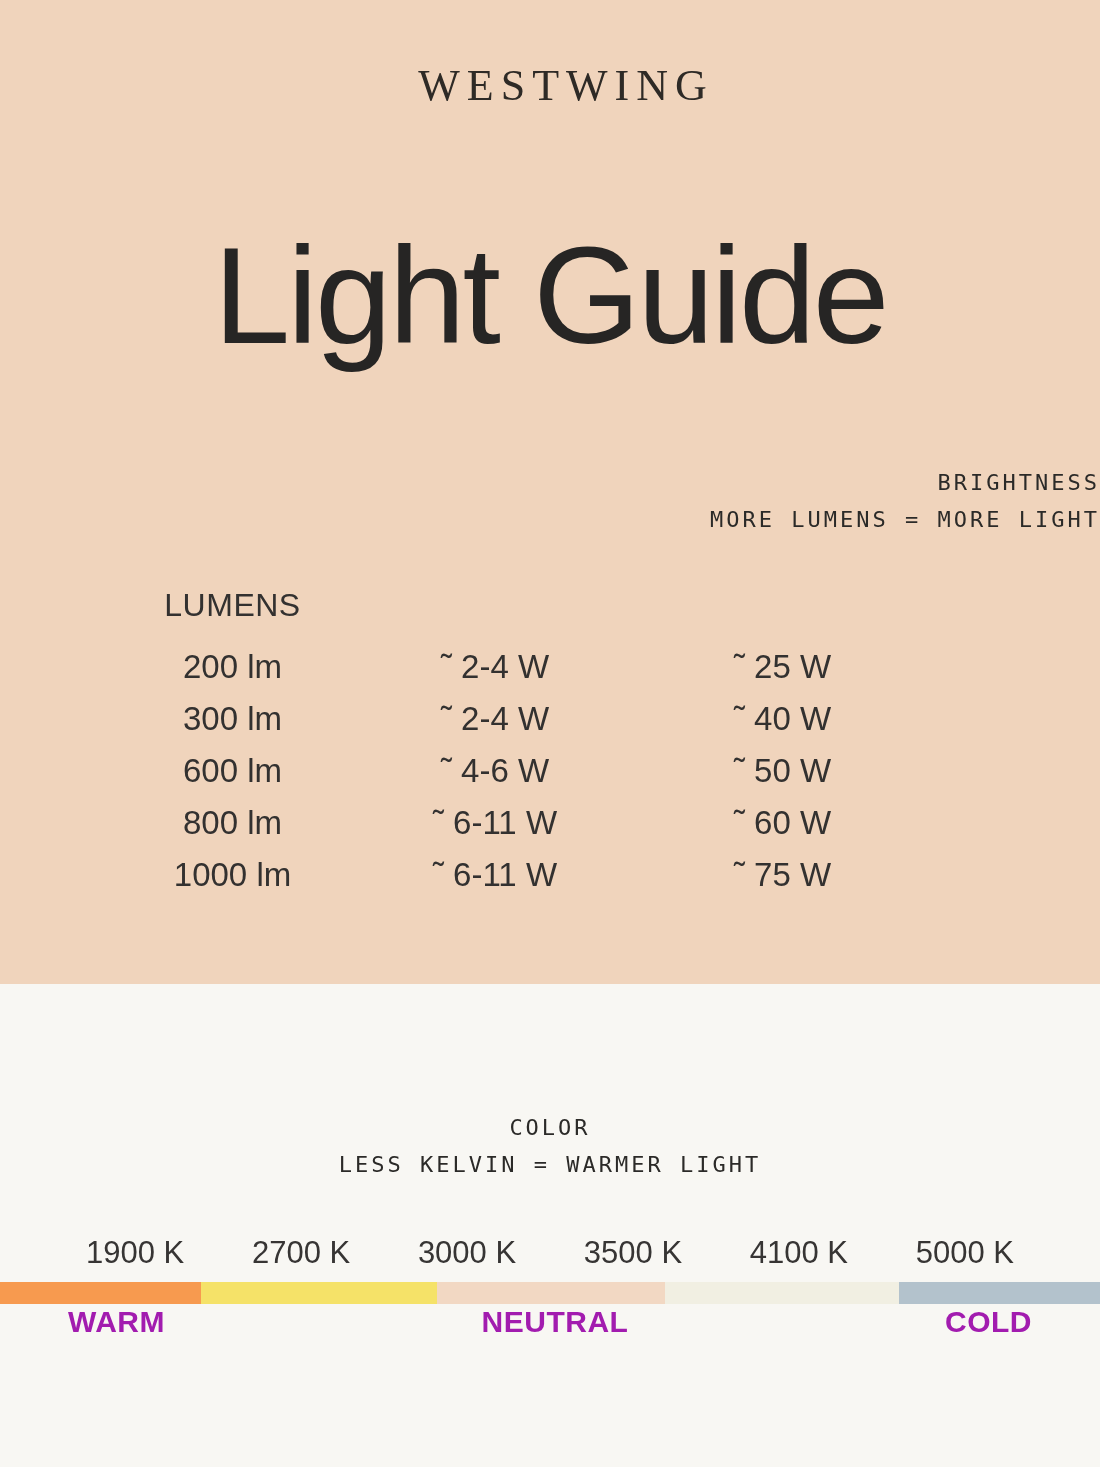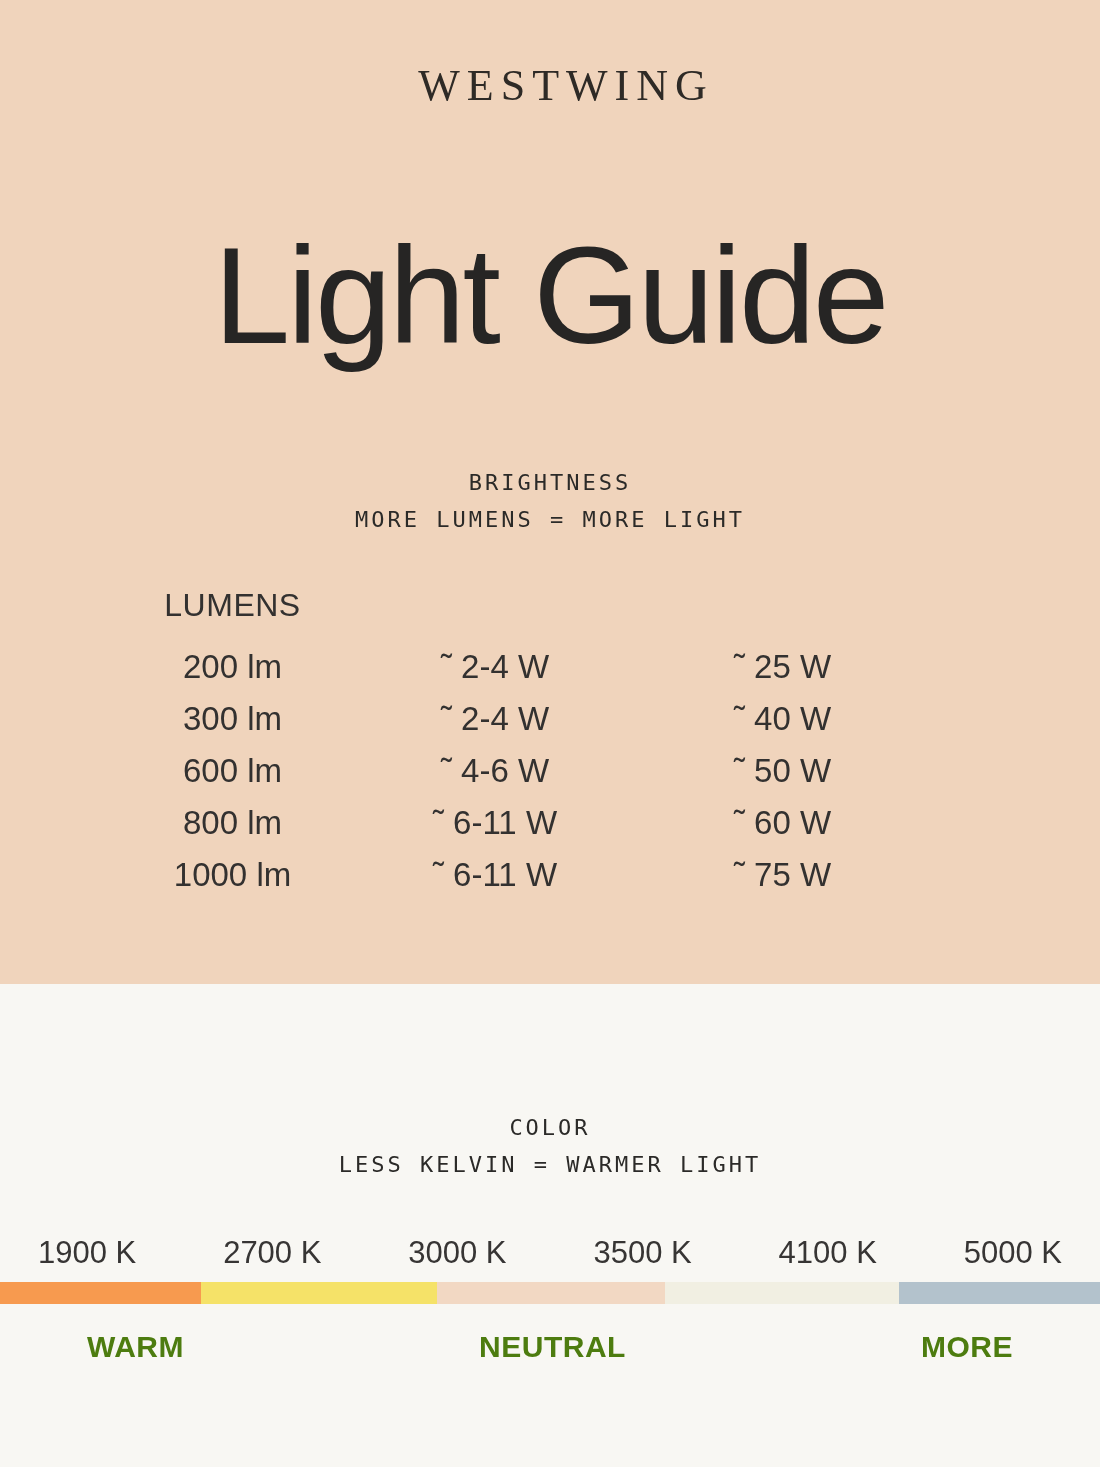--- a/index.html
+++ b/index.html
@@ -42,21 +42,21 @@
   .mono-heading {
     font-family: "DejaVu Sans Mono", "Liberation Mono", monospace;
     font-size: 22px;
     line-height: 1.3;
     letter-spacing: 3px;
     color: #2b2a28;
   }
   .mono-sub {
     margin-top: 8px;
   }
-  .brightness-labels { margin-top: 105px; }
+  .brightness-labels { margin-top: 105px; text-align: right; }
 
   
   .lumens-table {
     margin-top: 52px;
     margin-left: 120px;
     width: 800px;
   }
   .t-row {
     display: grid;
     grid-template-columns: 225px 300px 275px;
@@ -82,42 +82,42 @@
     box-sizing: border-box;
     width: 1100px;
     height: 394px;
     padding-top: 130px;
     text-align: center;
   }
   .kelvin-row {
     margin-top: 55px;
     display: flex;
     justify-content: space-between;
-    padding: 0 38px;
+    padding: 0 86px;
     font-size: 31px;
     line-height: 1.2;
     color: #373534;
   }
   .kelvin-label { white-space: nowrap; }
   .color-bar {
     margin-top: 11px;
     display: flex;
     width: 1100px;
     height: 22px;
   }
   .bar-segment { height: 22px; }
   .temp-row {
-    margin-top: 25px;
+    margin-top: 0;
     display: flex;
     justify-content: space-between;
-    padding: 0 87px;
+    padding: 0 68px;
     font-size: 30px;
     font-weight: bold;
     line-height: 1.2;
-    color: #4d7c0f;
+    color: #a21caf;
     letter-spacing: 0.5px;
   }
 </style>
 </head>
 <body>
 
 <div class="top-section" style="background: rgb(240, 212, 188);">
   <div class="brand">WESTWING</div>
   <div class="page-title">Light Guide</div>
 
@@ -179,15 +179,15 @@
     <div class="bar-segment" style="background: rgb(247, 154, 79); width: 18.3%;"></div>
     <div class="bar-segment" style="background: rgb(245, 226, 104); width: 21.4%;"></div>
     <div class="bar-segment" style="background: rgb(242, 216, 195); width: 20.8%;"></div>
     <div class="bar-segment" style="background: rgb(241, 239, 226); width: 21.2%;"></div>
     <div class="bar-segment" style="background: rgb(179, 194, 204); width: 18.3%;"></div>
   </div>
 
   <div class="temp-row">
     <span>WARM</span>
     <span>NEUTRAL</span>
-    <span>MORE</span>
+    <span>COLD</span>
   </div>
 </div>
 
 </body></html>

